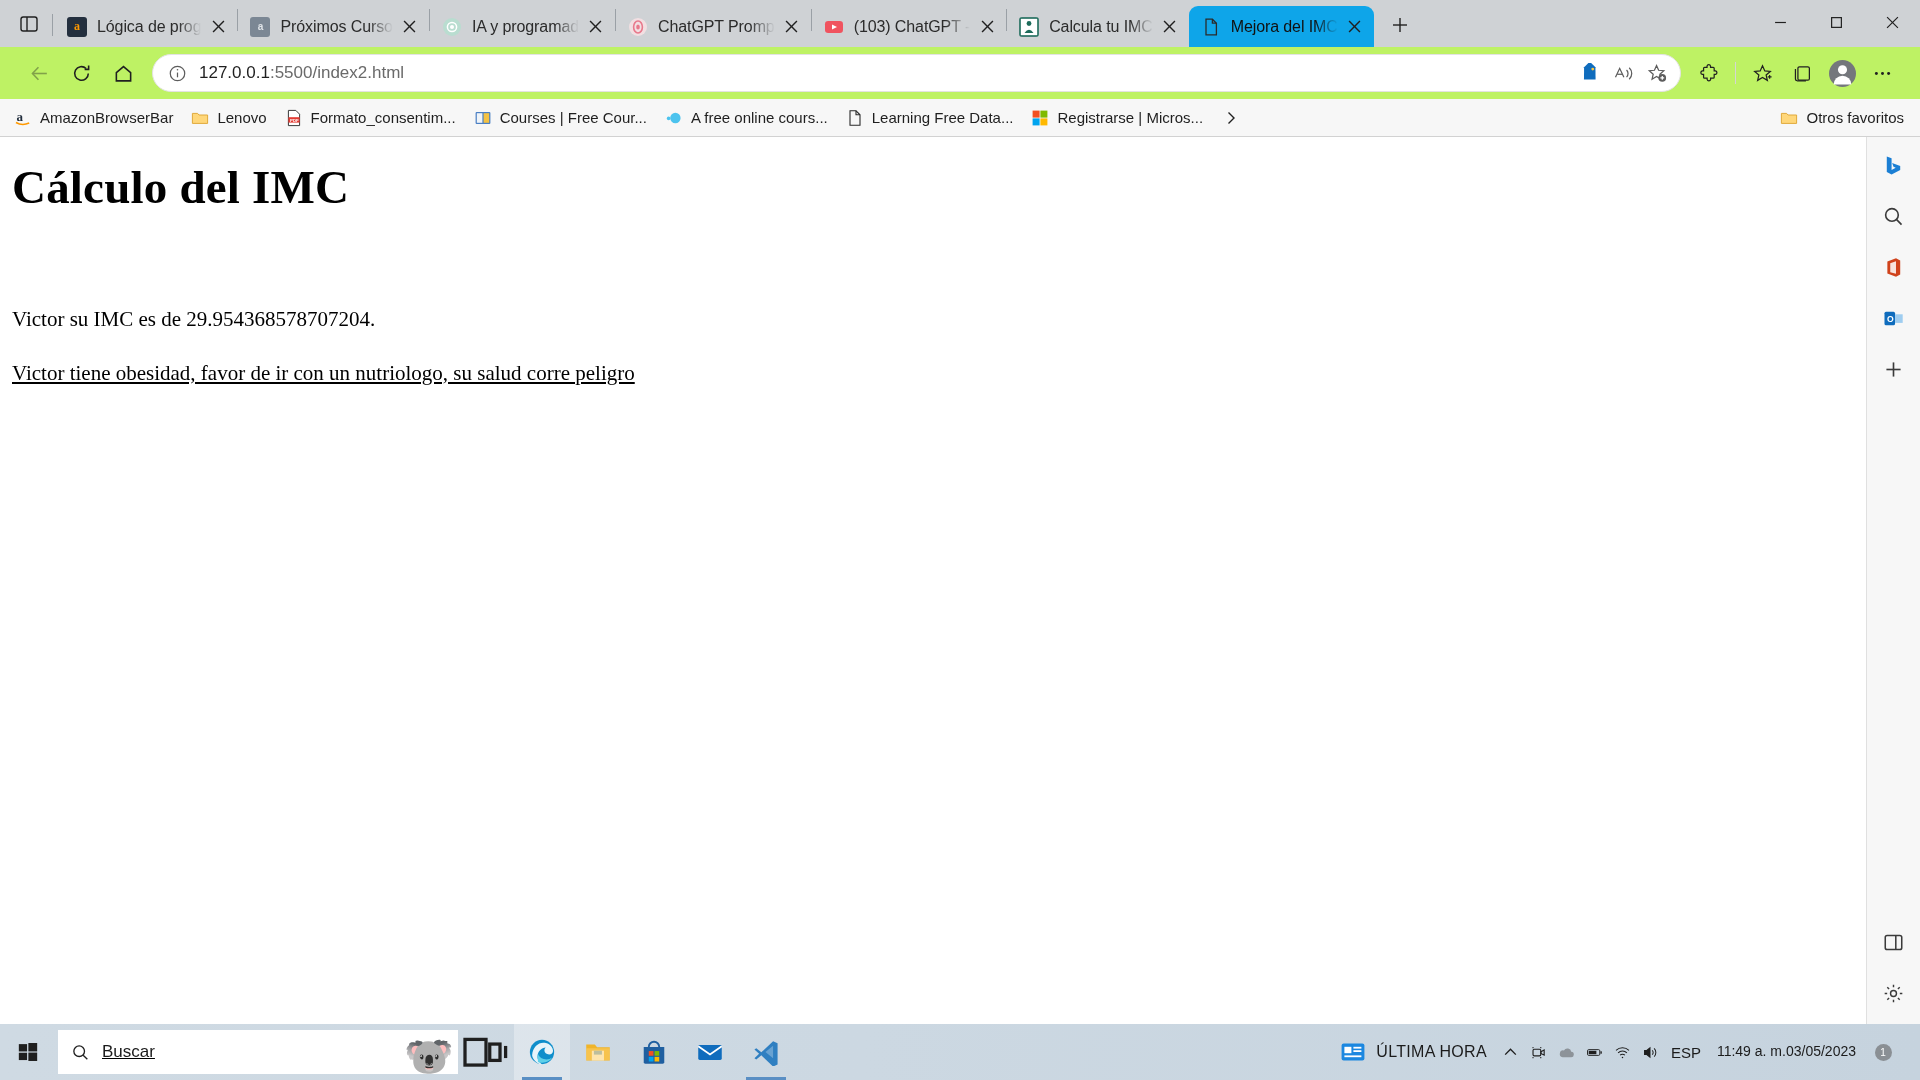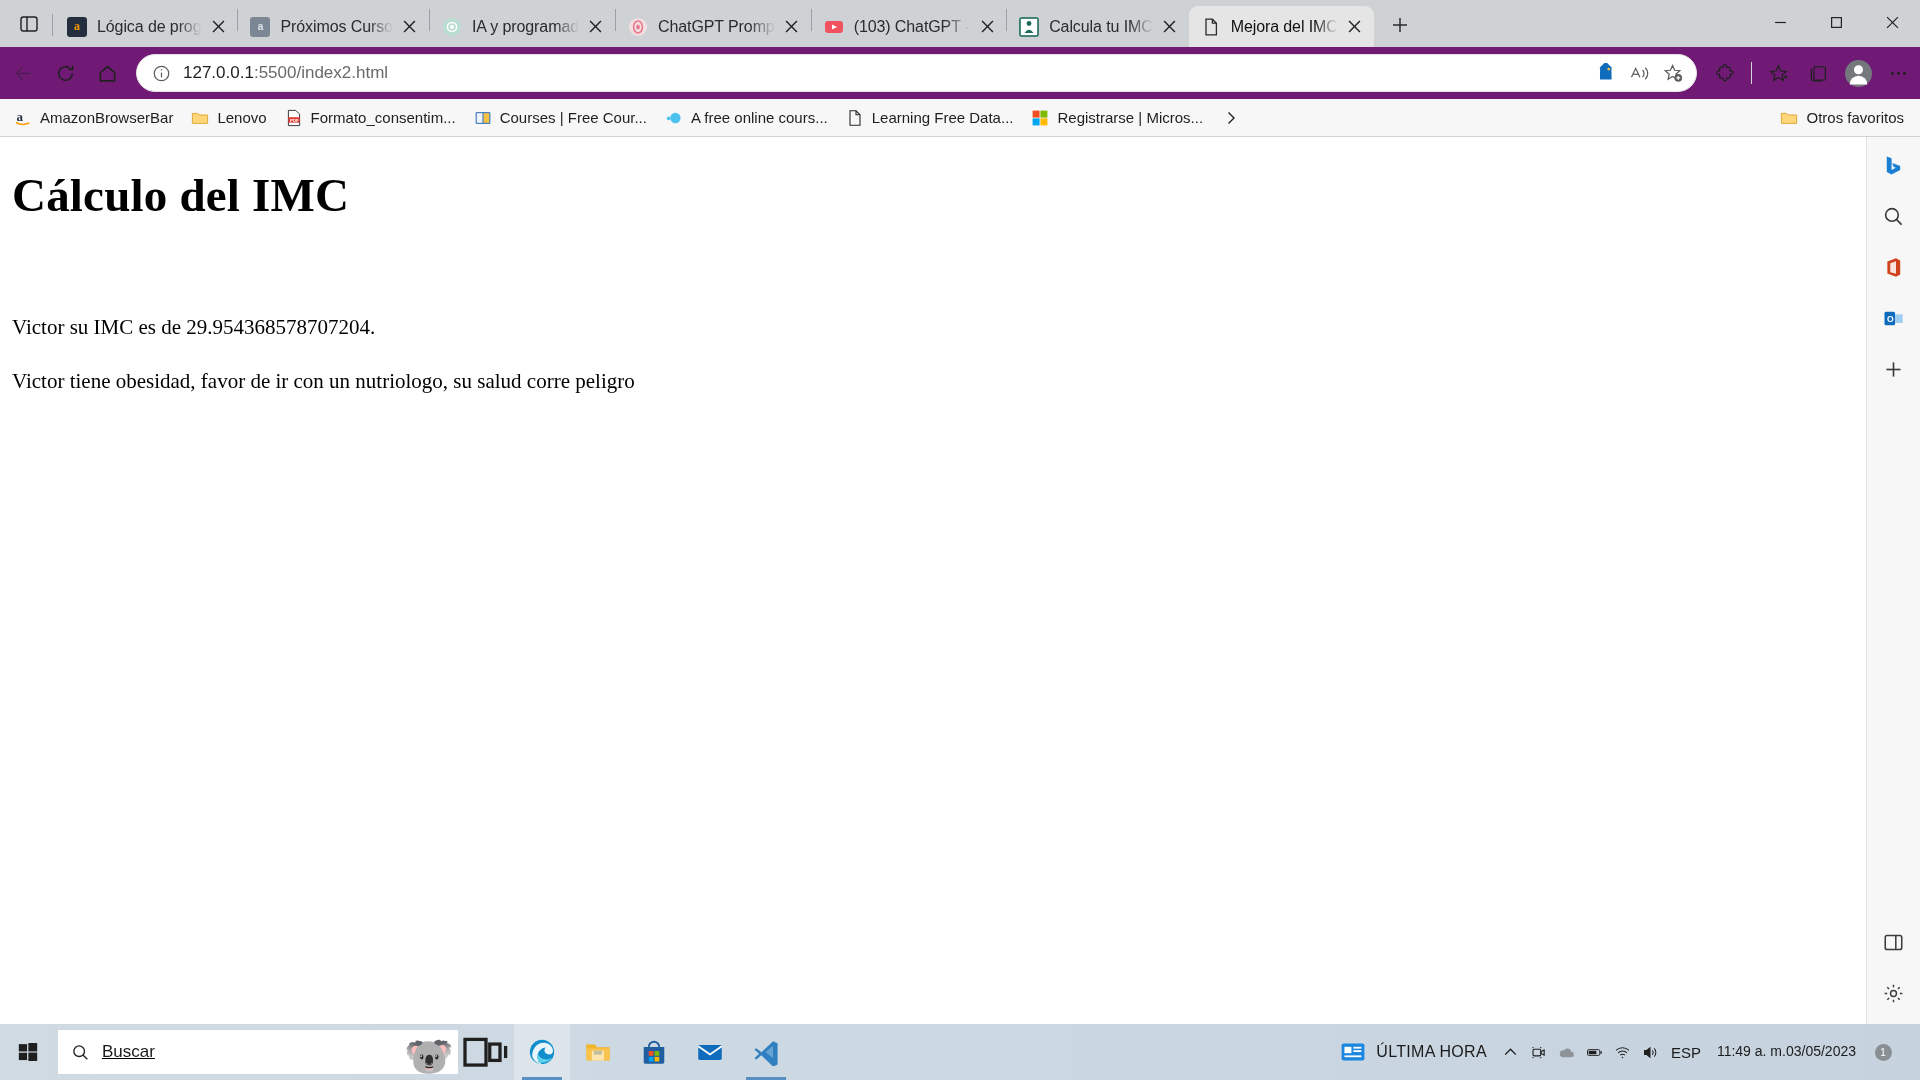--- a/index.html
+++ b/index.html
@@ -61,42 +61,42 @@
   }
   .tab .tab-close {
     width: 26px; height: 26px;
     margin-left: 4px;
     display: flex; align-items: center; justify-content: center;
     border-radius: 4px;
     flex: 0 0 26px;
   }
   .tab .tab-close svg { width: 13px; height: 13px; }
   .tab.active {
-    background: #e5e5e5;
+    background: #0ea5e9;
     color: #111;
   }
   .tab-sep { width: 1px; height: 22px; background: #9aa0a6; align-self: center; margin-bottom: 10px; }
   .newtab-btn {
     width: 40px; height: 36px; margin: 0 0 4px 6px;
     display: flex; align-items: center; justify-content: center;
   }
   .newtab-btn svg { width: 18px; height: 18px; }
   .wincontrols { margin-left: auto; display: flex; align-self: flex-start; height: 44px; }
   .wincontrols div {
     width: 56px; height: 44px;
     display: flex; align-items: center; justify-content: center;
   }
   .wincontrols svg { width: 13px; height: 13px; }
 
   
   .navbar {
     height: 52px;
-    background: #701a75;
+    background: #bef264;
     display: flex; align-items: center;
-    padding: 0 2px;
+    padding: 0 18px;
     flex: 0 0 auto;
   }
   .nav-btn {
     width: 42px; height: 38px;
     display: flex; align-items: center; justify-content: center;
     border-radius: 5px;
     flex: 0 0 auto;
   }
   .nav-btn svg { width: 21px; height: 21px; }
   .nav-btn.disabled svg { opacity: .38; }
@@ -180,30 +180,30 @@
   .page {
     flex: 1 1 auto;
     padding: 10px 10px 0 10px;
     font-family: "Liberation Serif", serif;
     color: #000;
   }
   .page h1 {
     font-size: 47px;
     font-weight: bold;
     line-height: 1.12;
-    margin: 22px 0 0 2px;
+    margin: 14px 0 0 2px;
     letter-spacing: .2px;
   }
   .page p {
     font-size: 21px;
     line-height: 1.2;
     margin: 0 0 0 2px;
   }
   .page p.first { margin-top: 93px; }
-  .page p.second { margin-top: 29px; }
+  .page p.second { margin-top: 29px; text-decoration: underline; }
 
   
   .edgebar {
     width: 54px;
     background: #f7f7f7;
     border-left: 1px solid #e0e0e0;
     display: flex; flex-direction: column; align-items: center;
     padding-top: 8px;
     flex: 0 0 54px;
   }

